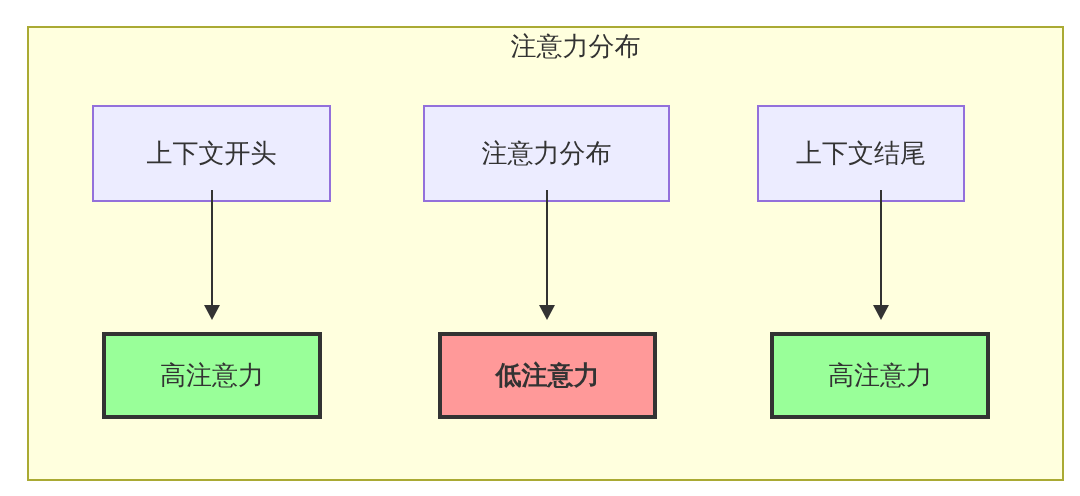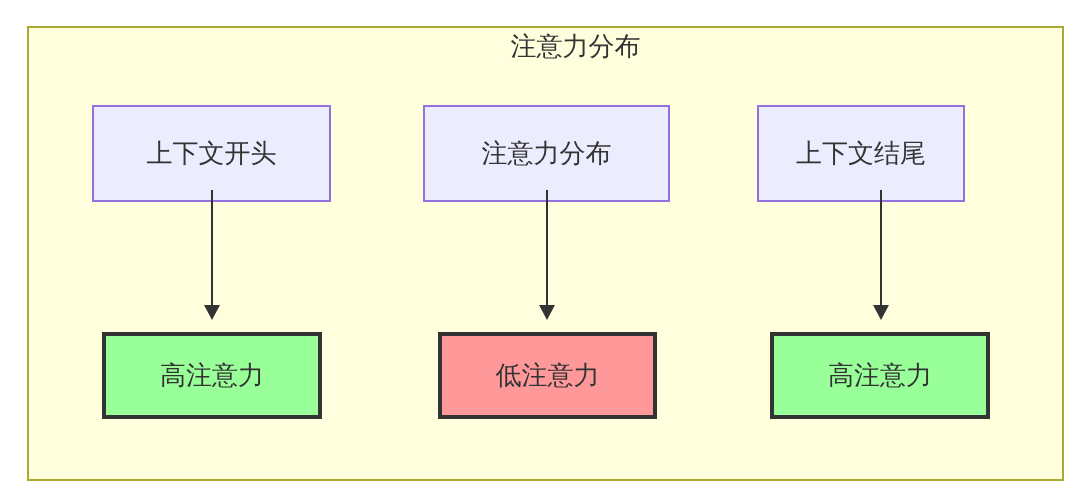--- a/index.html
+++ b/index.html
@@ -54,21 +54,21 @@
   }
   #ctx-start  { left: 92px;  width: 239px; }
   #ctx-middle { left: 423px; width: 247px; }
   #ctx-end    { left: 757px; width: 208px; }
   .result-node {
     border: 4px solid var(--result-border, #333333);
     top: 320px;
     height: 87px;
   }
   .result-high { background: var(--high-bg, #99FF99); }
-  .result-low  { background: var(--low-bg, #FF9999); }
+  .result-low  { background: var(--low-bg, #FF9999); font-weight: bold; }
   #result-1 { left: 102px; width: 220px; }
   #result-2 { left: 438px; width: 219px; }
   #result-3 { left: 770px; width: 220px; }
   .arrow {
     position: absolute;
     top: 190px;
     width: 16px;
     height: 130px;
   }
   #arrow-1 { left: 204px; }

